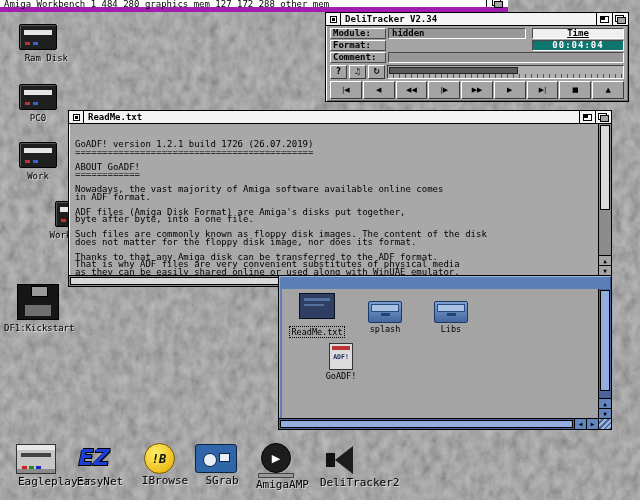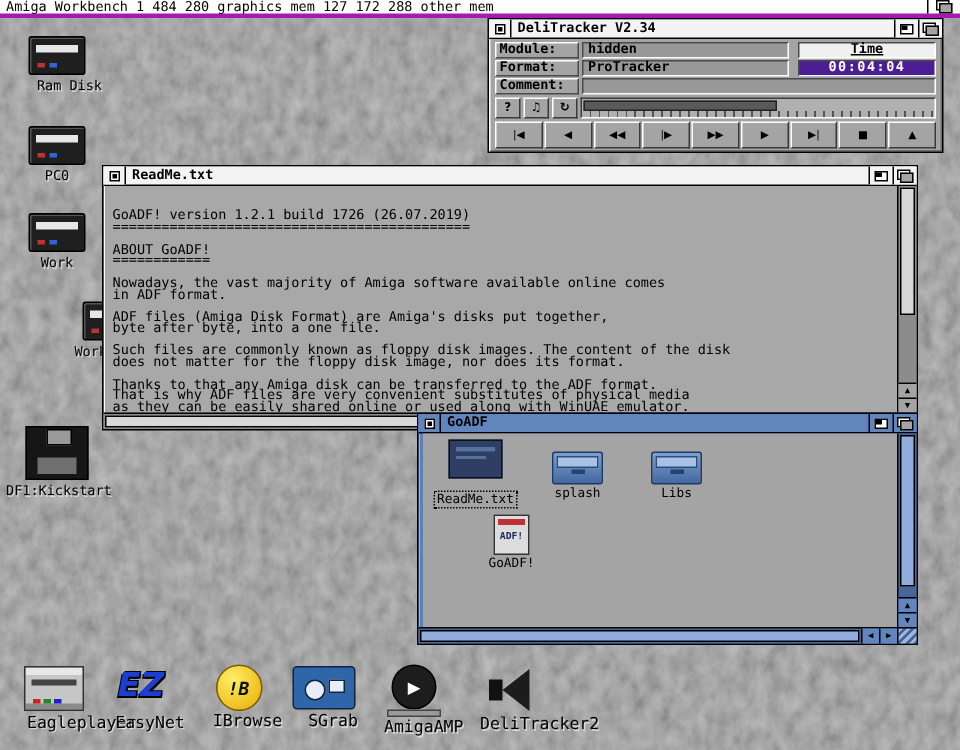--- a/index.html
+++ b/index.html
@@ -1,22 +1,22 @@
 <!DOCTYPE html>
 <html><head>
 <meta charset="utf-8">
 <style>
   * { margin:0; padding:0; box-sizing:border-box; }
   html,body { width:640px; height:500px; overflow:hidden; }
   body { position:relative; font-family:"DejaVu Sans Mono","Liberation Mono",monospace; background:#8f8f8f; color:#000; }
   .desktop-bg { position:absolute; left:0; top:0; z-index:0; }
 
   
-  .screen-bar { position:absolute; left:0; top:0; width:640px; height:12px; background:#ffffff;
-    border-bottom:3px solid #a21caf; display:flex; align-items:center; z-index:6; font-size:9px; }
+  .screen-bar { position:absolute; left:0; top:0; width:508px; height:12px; background:#ffffff;
+    border-bottom:5px solid #a21caf; display:flex; align-items:center; z-index:6; font-size:9px; }
   .screen-bar .sb-title { flex:1; padding-left:4px; white-space:nowrap; overflow:hidden; }
   .screen-depth { width:22px; height:100%; border-left:1px solid #000; display:flex; align-items:center; justify-content:center; }
 
   
   .window { position:absolute; background:#a4a4a4; border:1px solid #000;
     box-shadow: inset 1px 1px 0 #ffffff, inset -1px -1px 0 #6e6e6e; }
   .titlebar { height:13px; display:flex; align-items:stretch; border-bottom:1px solid #000;
     background:#f4f4f4; font-size:9px; font-weight:bold; }
   .tb-title { flex:1; padding:1px 4px 0 4px; white-space:nowrap; overflow:hidden; }
   .gadget { width:16px; border-left:1px solid #000; display:flex; align-items:center; justify-content:center; background:inherit; }
@@ -44,21 +44,21 @@
   .dt { left:325px; top:12px; width:304px; height:90px; z-index:4; }
   .dt-body { position:absolute; left:2px; right:2px; top:13px; bottom:2px; padding:2px; font-size:9px; }
   .dt-row { display:flex; gap:2px; margin-bottom:1px; height:11px; }
   .dt-label { width:56px; padding:0 2px; background:#a4a4a4; font-weight:bold;
     border:1px solid; border-color:#fff #4a4a4a #4a4a4a #fff; line-height:9px; }
   .dt-field { width:138px; padding:0 3px; background:#989898; font-weight:bold;
     border:1px solid; border-color:#4a4a4a #fff #fff #4a4a4a; line-height:9px; }
   .dt-wide { flex:1; }
   .dt-time-label { width:92px; margin-left:auto; background:#f0f0f0; text-align:center; font-weight:bold;
     text-decoration:underline; border:1px solid; border-color:#4a4a4a #fff #fff #4a4a4a; line-height:9px; }
-  .dt-time { width:92px; margin-left:auto; background:#4c1d95; color:#fff; text-align:center; font-weight:bold;
+  .dt-time { width:92px; margin-left:auto; background:#0f766e; color:#fff; text-align:center; font-weight:bold;
     letter-spacing:1px; border:1px solid; border-color:#4a4a4a #fff #fff #4a4a4a; line-height:9px; }
   .dt-opts { height:14px; margin-top:2px; }
   .dt-btn { width:17px; text-align:center; background:#a4a4a4; font-weight:bold; font-size:8px; line-height:12px;
     font-family:"DejaVu Sans",sans-serif; border:1px solid; border-color:#fff #3a3a3a #3a3a3a #fff; }
   .dt-slider { flex:1; position:relative; background-color:#b0b0b0;
     background-image:repeating-linear-gradient(90deg,transparent 0 5px,#555 5px 6px);
     background-size:100% 4px; background-position:left bottom; background-repeat:no-repeat;
     border:1px solid; border-color:#3a3a3a #fff #fff #3a3a3a; }
   .dt-knob { position:absolute; left:1px; top:1px; bottom:4px; width:55%; background:#5a5a5a; border:1px solid #222; }
   .dt-transport { height:18px; margin-top:2px; gap:1px; }
@@ -196,21 +196,20 @@
       </div>
   </div>
   <div class="dt-body">
     <div class="dt-row">
       <span class="dt-label">Module:</span>
       <span class="dt-field">hidden</span>
       <span class="dt-time-label">Time</span>
     </div>
     <div class="dt-row">
       <span class="dt-label">Format:</span>
-      <span class="dt-field">ProTracker</span>
       <span class="dt-time">00:04:04</span>
     </div>
     <div class="dt-row">
       <span class="dt-label">Comment:</span>
       <span class="dt-field dt-wide"></span>
     </div>
     <div class="dt-row dt-opts">
       <span class="dt-btn">?</span>
       <span class="dt-btn">♫</span>
       <span class="dt-btn">↻</span>
@@ -256,32 +255,20 @@
   </div>
   <div class="h-scroll">
     <span class="h-knob"></span>
     <span class="h-arrow">◀</span>
     <span class="h-arrow">▶</span>
   </div>
   <div class="resize-corner"></div>
 </div>
 
 <div class="window gw">
-  <div class="titlebar">
-    <div class="gadget close">
-        <span class="g-close"></span>
-      </div>
-    <div class="tb-title">GoADF</div>
-    <div class="gadget">
-        <span class="g-zoom"></span>
-      </div>
-    <div class="gadget">
-        <span class="g-depth"></span>
-      </div>
-  </div>
   <div class="gw-body">
     <div class="gw-icon" style="left:6px;top:4px;width:58px;">
       <div class="sel-file"></div>
       <div class="gw-label sel">ReadMe.txt</div>
     </div>
     <div class="gw-icon" style="left:74px;top:12px;width:58px;">
       <div class="drawer"></div>
       <div class="gw-label">splash</div>
     </div>
     <div class="gw-icon" style="left:140px;top:12px;width:58px;">

